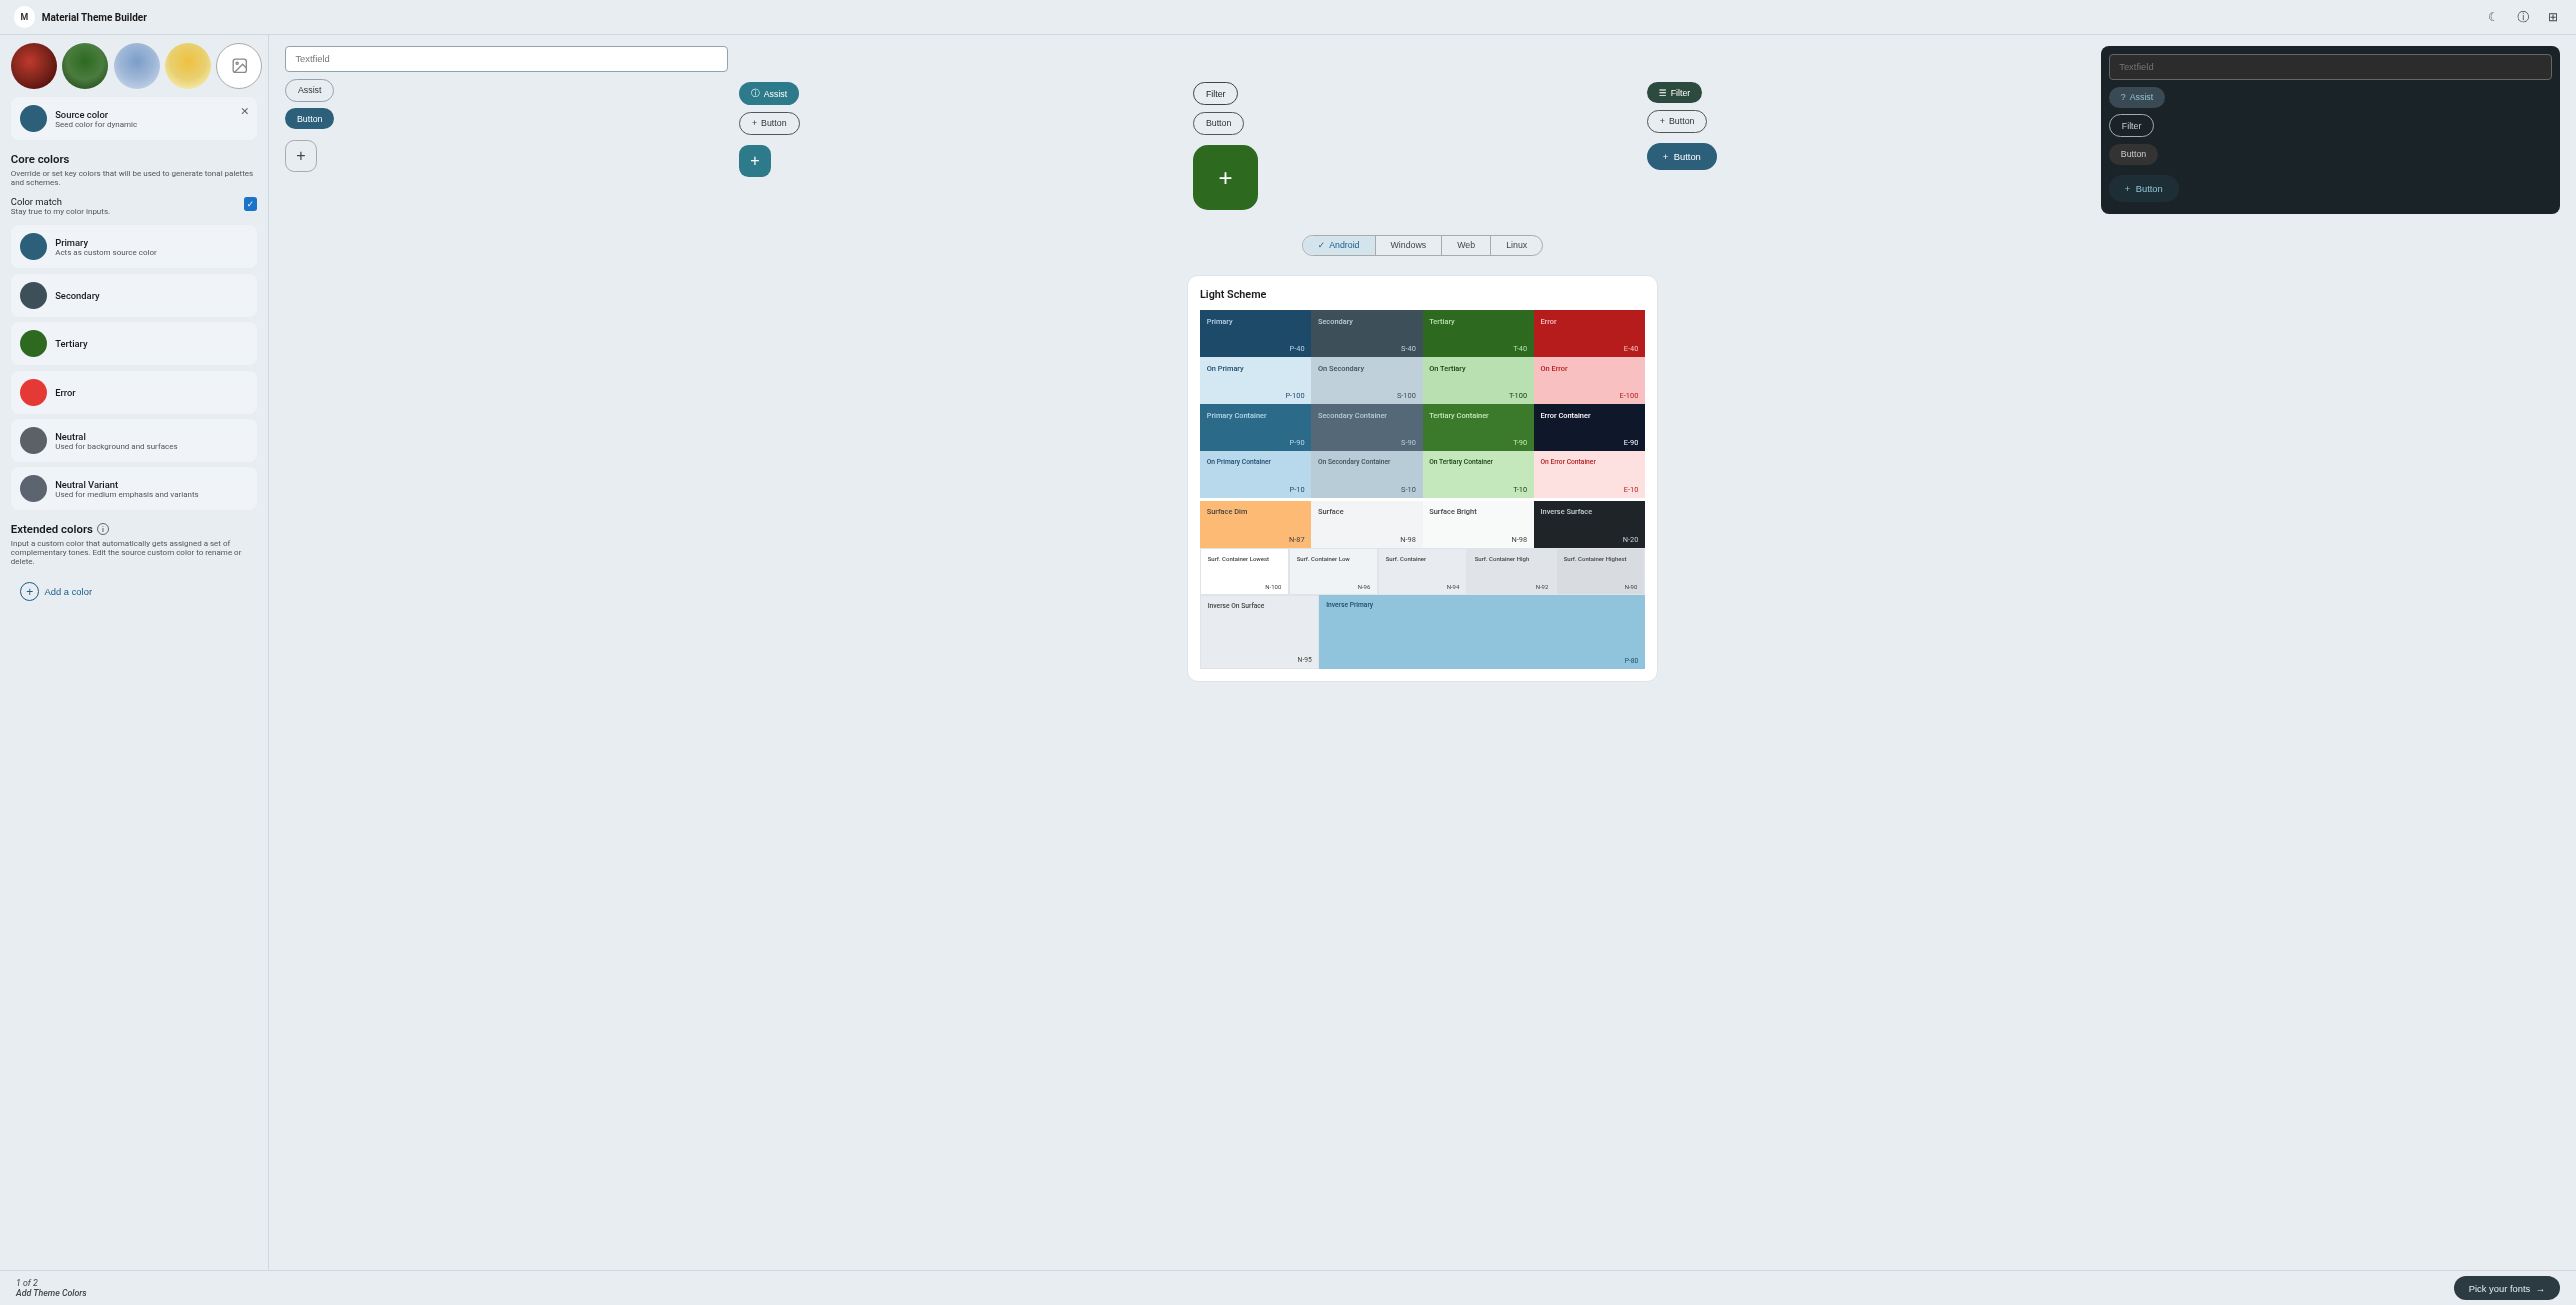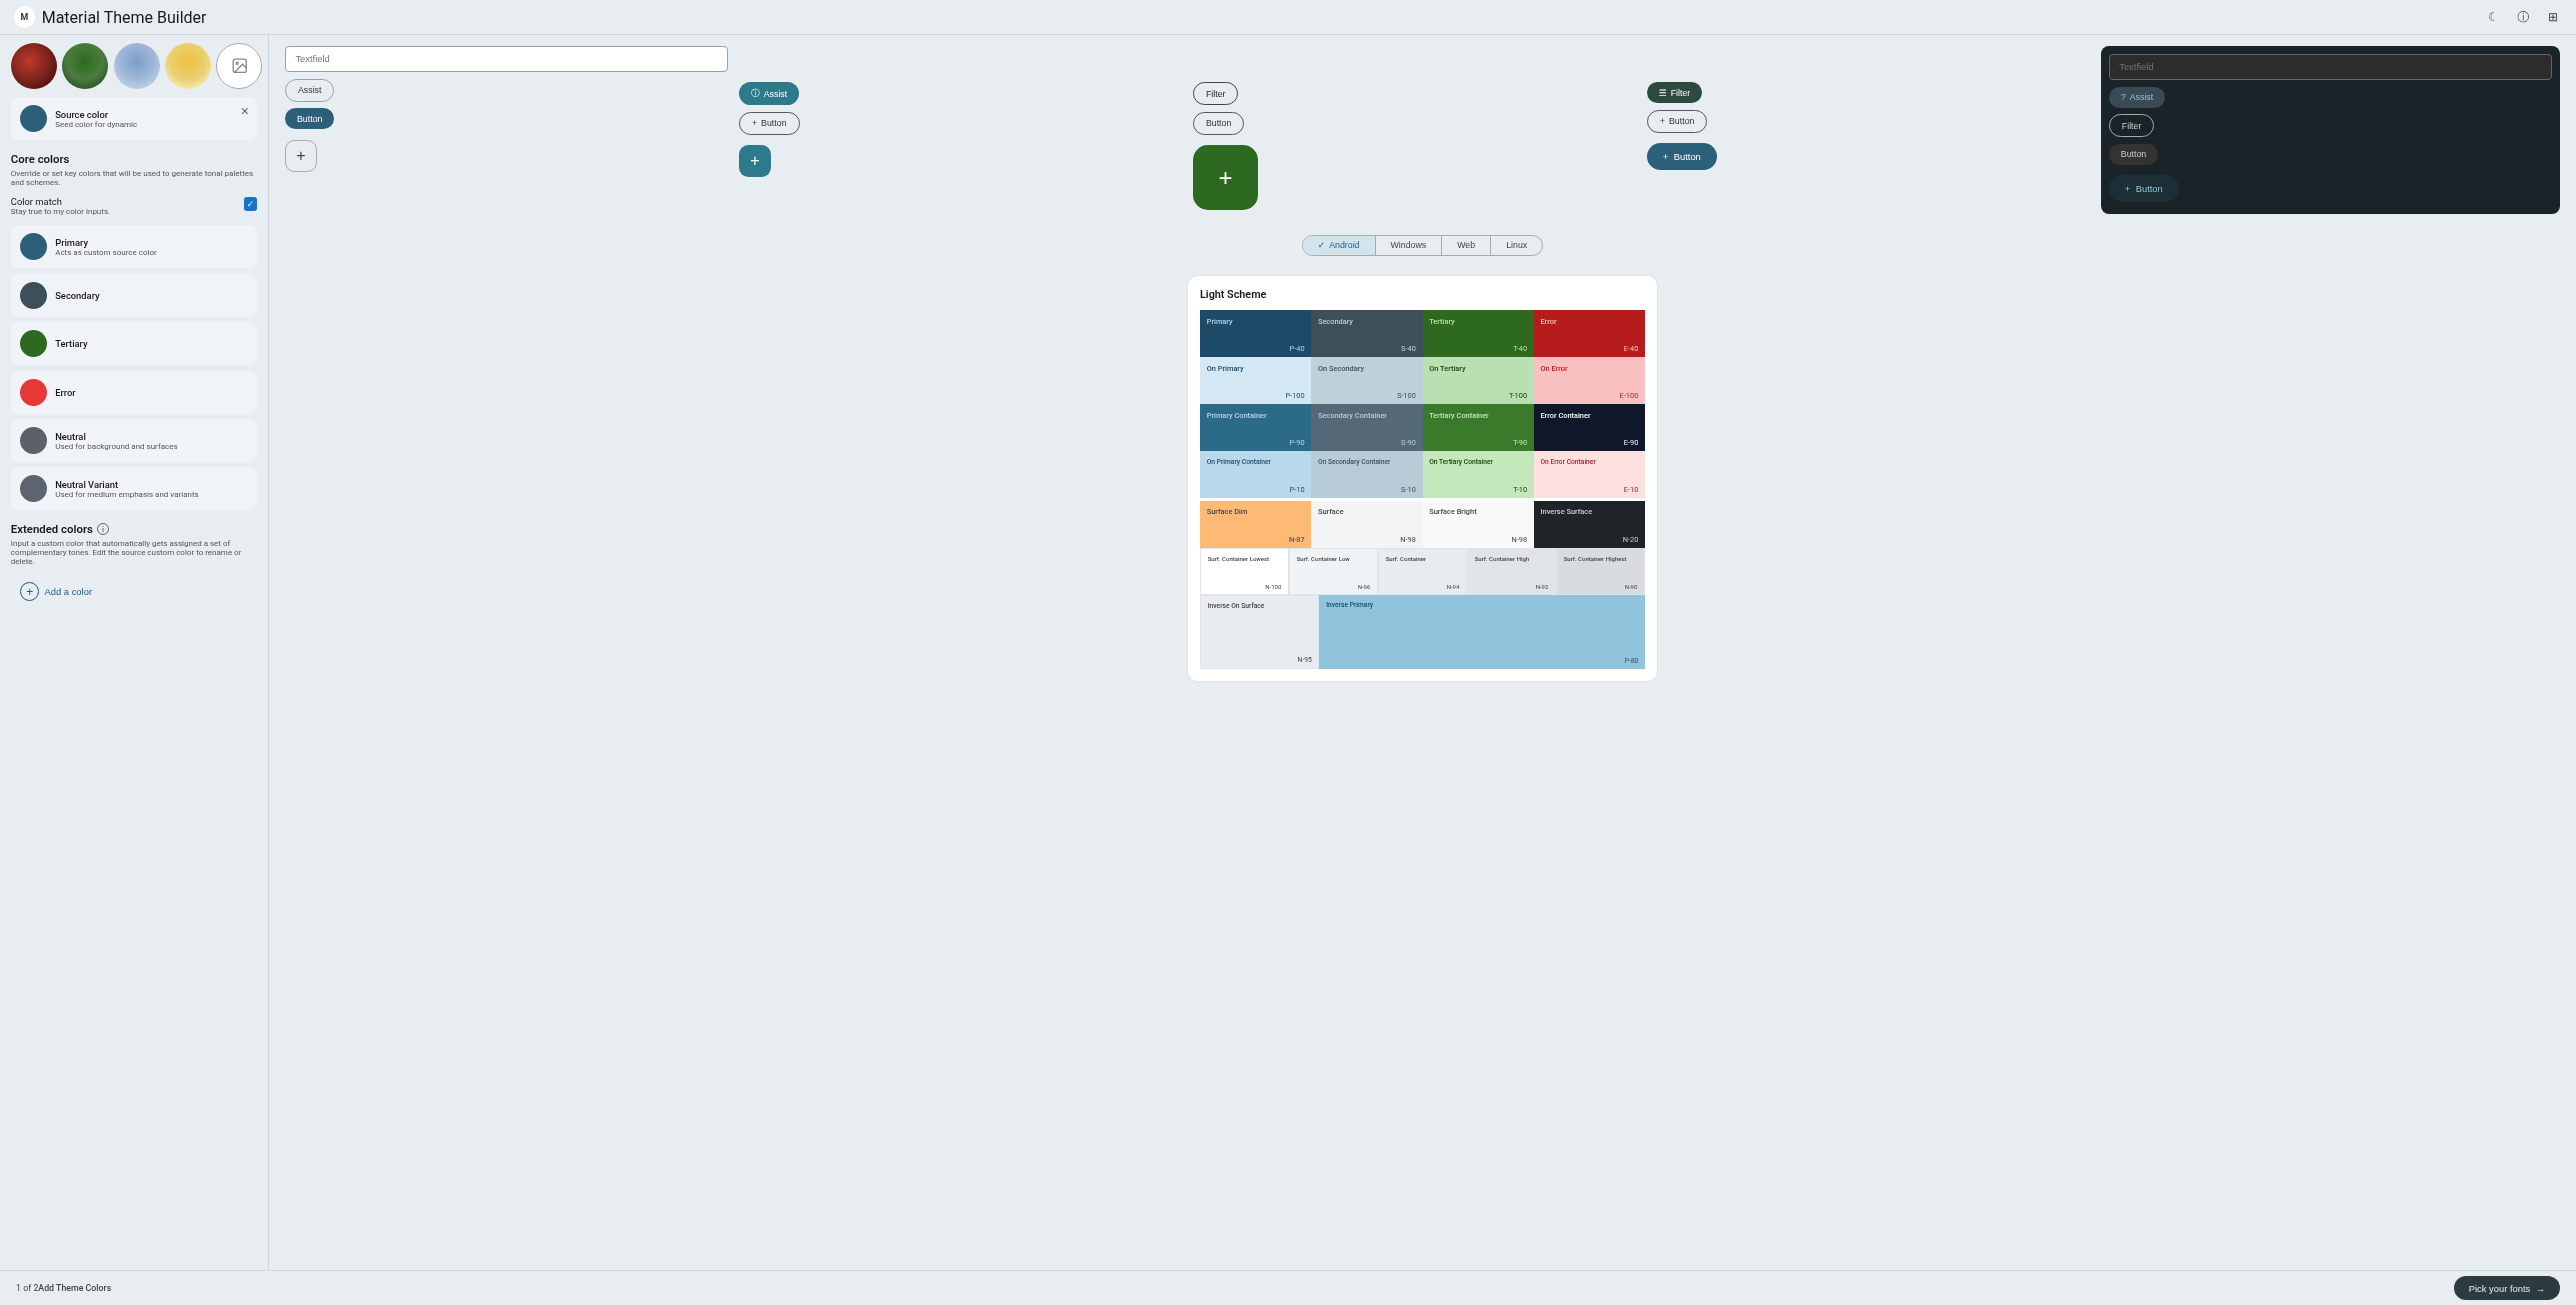--- a/index.html
+++ b/index.html
@@ -10,21 +10,21 @@
       display: flex; align-items: center; justify-content: space-between;
       background: #e8edf2; padding: 5.4px 13.5px; height: 35px;
       border-bottom: 0.7px solid #d0d7de;
     }
     .topbar-left { display: flex; align-items: center; gap: 6.7px; }
     .topbar-logo {
       width: 21.5px; height: 21.5px; background: #fff; border-radius: 50%;
       display: flex; align-items: center; justify-content: center;
       font-weight: bold; font-size: 8.8px; color: #333;
     }
-    .topbar-title { font-size: 16px; font-weight: 400; color: #1a1a1a; }
+    .topbar-title { font-size: 10px; font-weight: 700; color: #1a1a1a; }
     .topbar-right { display: flex; align-items: center; gap: 10.8px; }
     .topbar-icon { width: 19px; height: 19px; display: flex; align-items: center; justify-content: center; cursor: pointer; color: #444; font-size: 12px; }
 
     
     .main-layout { display: flex; height: calc(100vh - 35px); }
 
     
     .sidebar {
       width: 269px; min-width: 269px; background: #e8edf2;
       overflow-y: auto; padding: 0 10.8px 10.8px 10.8px;
@@ -579,21 +579,21 @@
 
       </div>
     </div>
 
     <div style="height:40px;"></div>
   </div>
 
 </div>
 
 <div class="bottom-bar">
-  <div style="display:flex; flex-direction:row;">
+  <div style="display:flex; flex-direction:column;font-style:italic;">
     <span class="page-indicator">1 of 2</span>
     <span class="page-label">Add Theme Colors</span>
   </div>
   <button class="next-btn">
     <span>Pick your fonts</span>
     <span>→</span>
   </button>
 </div>
 
 

